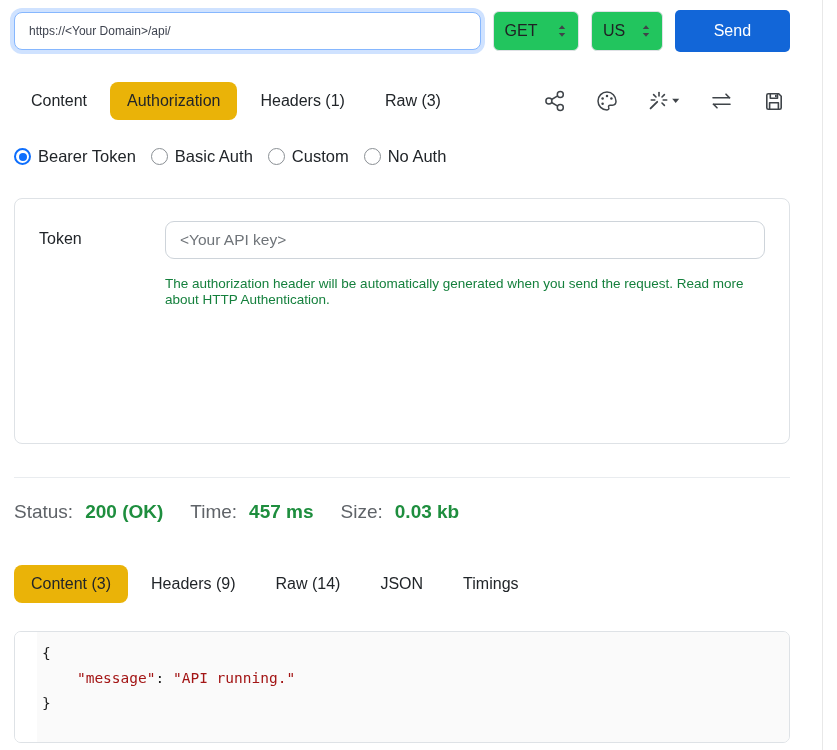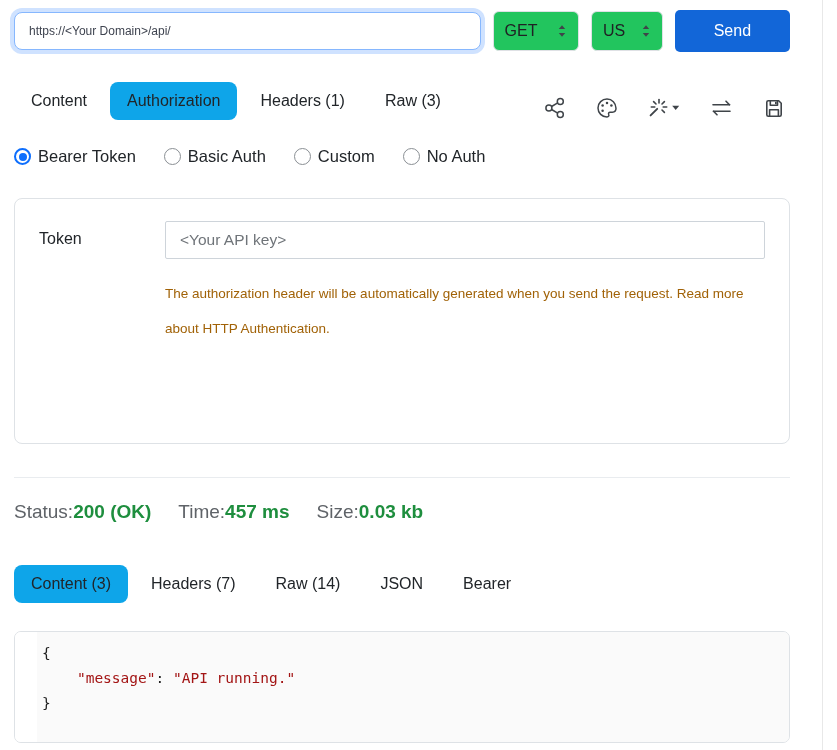--- a/index.html
+++ b/index.html
@@ -27,61 +27,61 @@
   }
   .select.method{width:88px}
   .select.region{width:73px}
   .updown{flex:0 0 auto;margin-left:8px}
   .send-btn{
     width:118px;height:42px;border:none;border-radius:5px;cursor:pointer;
     background:#1266d8;color:#fff;font-size:16px;font-family:inherit
   }
 
   
-  .tabs-row{display:flex;align-items:flex-end;justify-content:space-between;margin-top:30px}
+  .tabs-row{display:flex;align-items:center;justify-content:space-between;margin-top:30px}
   .tabs{display:flex;align-items:center}
   .tab{
     padding:10px 17px;font-size:16px;color:#212529;border-radius:8px;
     cursor:pointer;white-space:nowrap
   }
   .tab + .tab{margin-left:6px}
-  .tab.active{background:#0ea5e9}
+  .tab.active{background:#eab308}
   .toolbar{display:flex;align-items:center;gap:28px;padding-right:4px}
   .icon-btn{display:flex;align-items:center;cursor:pointer;background:none;border:none;padding:0}
 
   
-  .radios{display:flex;align-items:center;gap:28px;margin-top:27px}
+  .radios{display:flex;align-items:center;gap:15px;margin-top:27px}
   .radio-item{display:flex;align-items:center;gap:7px;font-size:16.5px;cursor:pointer}
   .radio{box-sizing:border-box;width:17px;height:17px;border-radius:50%;
     border:1.5px solid #8a8f94;background:#fff;position:relative;flex:0 0 auto}
   .radio.checked{border:2px solid #0d6efd}
   .radio.checked::after{content:"";position:absolute;left:2.5px;top:2.5px;
     width:8px;height:8px;border-radius:50%;background:#0d6efd}
 
   
   .panel{
     box-sizing:border-box;margin-top:32px;height:246px;
     border:1px solid #dee2e6;border-radius:8px;
     padding:22px 24px;display:flex
   }
   .token-label{width:126px;font-size:16px;color:#212529;padding-top:9px;flex:0 0 auto}
   .token-main{flex:1;min-width:0}
   .token-input{
     box-sizing:border-box;width:100%;height:38px;padding:8px 14px;
     font-size:15.5px;color:#212529;font-family:inherit;
-    border:1px solid #ced4da;border-radius:2px;outline:none
+    border:1px solid #ced4da;border-radius:9px;outline:none
   }
   .token-input::placeholder{color:#6f7479;opacity:1}
-  .help-text{margin:17px 0 0;font-size:13.5px;line-height:35px;color:#a16207;max-width:586px}
+  .help-text{margin:17px 0 0;font-size:13.5px;line-height:16px;color:#15803d;max-width:586px}
 
   .divider{height:1px;background:#e9ecef;margin-top:33px}
 
   
   .status-row{display:flex;align-items:baseline;gap:27px;margin-top:23px;font-size:19px}
-  .stat{display:flex;align-items:baseline;gap:0}
+  .stat{display:flex;align-items:baseline;gap:12px}
   .stat-label{color:#5f6368}
   .stat-value{color:#1e8e3e;font-weight:700}
 
   .rtabs{margin-top:42px}
 
   
   .code-block{
     box-sizing:border-box;margin-top:28px;height:112px;
     border:1px solid #dee2e6;border-radius:7px;background:#ffffff;
     display:flex;overflow:hidden
@@ -216,24 +216,24 @@
       <span class="stat-value">457 ms</span>
     </div>
     <div class="stat">
       <span class="stat-label">Size:</span>
       <span class="stat-value">0.03 kb</span>
     </div>
   </div>
 
   <div class="tabs rtabs">
     <div class="tab active">Content (3)</div>
-    <div class="tab">Headers (7)</div>
+    <div class="tab">Headers (9)</div>
     <div class="tab">Raw (14)</div>
     <div class="tab">JSON</div>
-    <div class="tab">Bearer</div>
+    <div class="tab">Timings</div>
   </div>
 
   <div class="code-block">
     <div class="gutter"></div>
     <div class="code-area">
       <pre><span>{</span>
 <span>    </span><span class="str">"message"</span><span>: </span><span class="str">"API running."</span>
 <span>}</span></pre>
     </div>
   </div>

